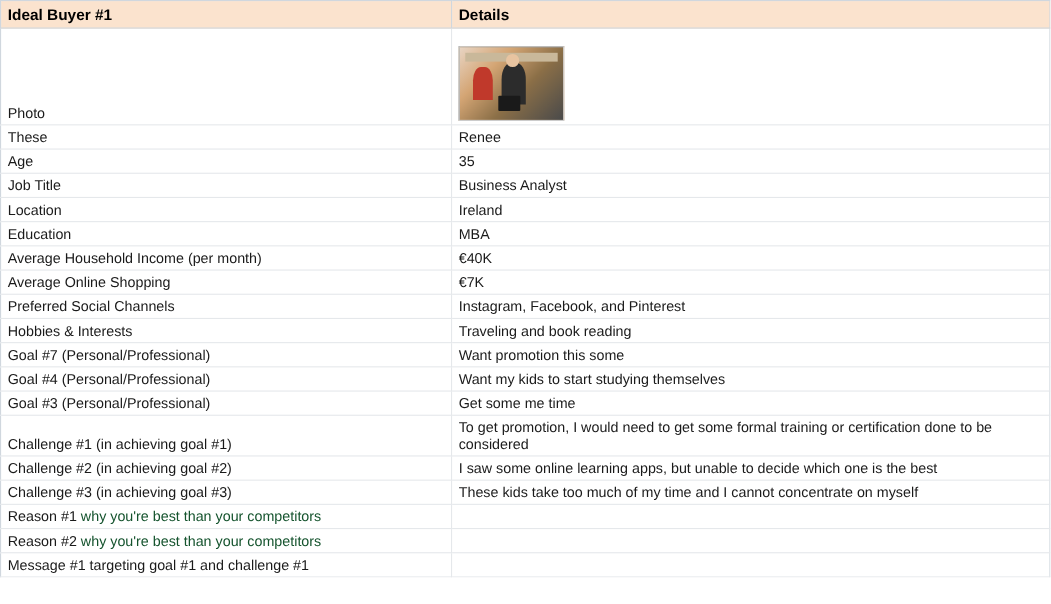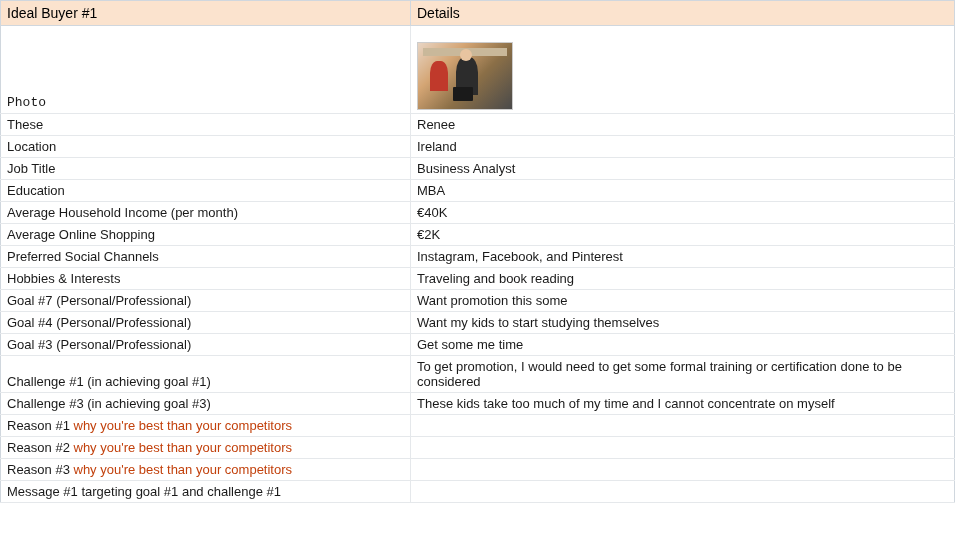--- a/index.html
+++ b/index.html
@@ -14,21 +14,21 @@
       background: #fff;
       width: 955px;
     }
     table {
       width: 100%;
       border-collapse: collapse;
     }
     th {
       background-color: #FBE3CE;
       text-align: left;
-      font-weight: normal;
+      font-weight: bold;
       padding: 4px 6px;
       border: 1px solid #D0D7DE;
       font-size: 14px;
       color: #000;
     }
     th:first-child {
       width: 410px;
     }
     td {
       padding: 3px 6px;
@@ -39,21 +39,20 @@
     }
     td:first-child {
       border-left: 1px solid #D0D7DE;
     }
     td:last-child {
       border-right: 1px solid #D0D7DE;
     }
     .photo-row td {
       vertical-align: bottom;
       height: 88px;
-      font-family: Liberation Mono, monospace;
     }
     .photo-placeholder {
       width: 96px;
       height: 68px;
       background: linear-gradient(135deg, #e8d5c4 0%, #d4a574 30%, #8b6f47 60%, #4a4a4a 100%);
       border: 1px solid #ccc;
       position: relative;
       overflow: hidden;
     }
     .photo-placeholder::before {
@@ -97,21 +96,21 @@
       content: "";
       position: absolute;
       top: -8px;
       left: 4px;
       width: 12px;
       height: 12px;
       background: #e8c4a0;
       border-radius: 50%;
     }
     .sub-text {
-      color: #c2410c;
+      color: #14532d;
     }
   </style>
 </head>
 <body>
 
 <table>
   <thead>
     <tr>
       <th>Ideal Buyer #1</th>
       <th>Details</th>
@@ -125,38 +124,42 @@
             <div class="photo-person1"></div>
             <div class="photo-person2"></div>
           </div>
         </td>
       </tr>
       <tr>
         <td>These</td>
         <td>Renee</td>
       </tr>
       <tr>
+        <td>Age</td>
+        <td>35</td>
+      </tr>
+      <tr>
+        <td>Job Title</td>
+        <td>Business Analyst</td>
+      </tr>
+      <tr>
         <td>Location</td>
         <td>Ireland</td>
       </tr>
       <tr>
-        <td>Job Title</td>
-        <td>Business Analyst</td>
-      </tr>
-      <tr>
         <td>Education</td>
         <td>MBA</td>
       </tr>
       <tr>
         <td>Average Household Income (per month)</td>
         <td>€40K</td>
       </tr>
       <tr>
         <td>Average Online Shopping</td>
-        <td>€2K</td>
+        <td>€7K</td>
       </tr>
       <tr>
         <td>Preferred Social Channels</td>
         <td>Instagram, Facebook, and Pinterest</td>
       </tr>
       <tr>
         <td>Hobbies &amp; Interests</td>
         <td>Traveling and book reading</td>
       </tr>
       <tr>
@@ -169,33 +172,33 @@
       </tr>
       <tr>
         <td>Goal #3 (Personal/Professional)</td>
         <td>Get some me time</td>
       </tr>
       <tr>
         <td>Challenge #1 (in achieving goal #1)</td>
         <td>To get promotion, I would need to get some formal training or certification done to be considered</td>
       </tr>
       <tr>
+        <td>Challenge #2 (in achieving goal #2)</td>
+        <td>I saw some online learning apps, but unable to decide which one is the best</td>
+      </tr>
+      <tr>
         <td>Challenge #3 (in achieving goal #3)</td>
         <td>These kids take too much of my time and I cannot concentrate on myself</td>
       </tr>
       <tr>
         <td><span>Reason #1</span><span class="sub-text"> why you're best than your competitors</span></td>
         <td></td>
       </tr>
       <tr>
         <td><span>Reason #2</span><span class="sub-text"> why you're best than your competitors</span></td>
-        <td></td>
-      </tr>
-      <tr>
-        <td><span>Reason #3</span><span class="sub-text"> why you're best than your competitors</span></td>
         <td></td>
       </tr>
       <tr>
         <td>Message #1 targeting goal #1 and challenge #1</td>
         <td></td>
       </tr>
     </tbody>
 </table>
 
 </body></html>

